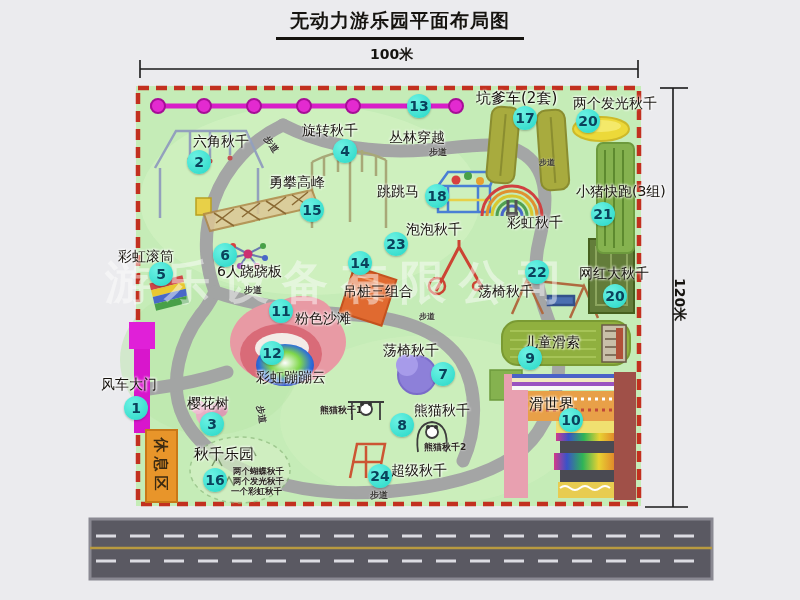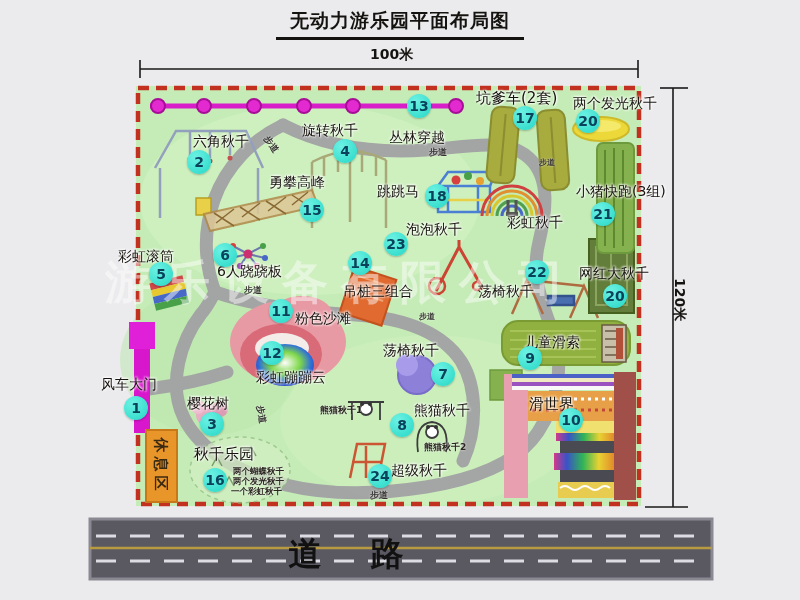--- a/index.html
+++ b/index.html
@@ -350,14 +350,13 @@
   <span class="badge" style="left:203px;top:468px">16</span>
   <span class="badge" style="left:513px;top:106px">17</span>
   <span class="badge" style="left:425px;top:184px">18</span>
   <span class="badge" style="left:576px;top:109px">20</span>
   <span class="badge" style="left:603px;top:284px">20</span>
   <span class="badge" style="left:591px;top:202px">21</span>
   <span class="badge" style="left:525px;top:260px">22</span>
   <span class="badge" style="left:384px;top:232px">23</span>
   <span class="badge" style="left:368px;top:464px">24</span>
 
-  <div class="roadtext">道　路</div>
 </div>
 
 </body></html>

